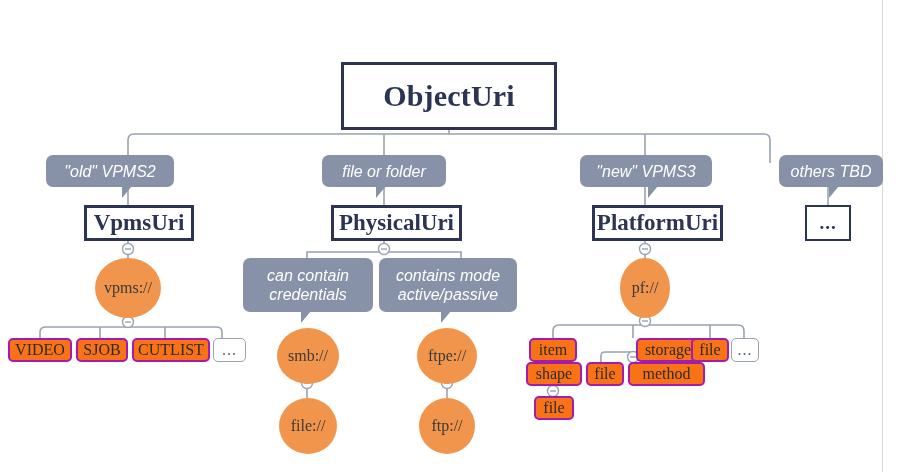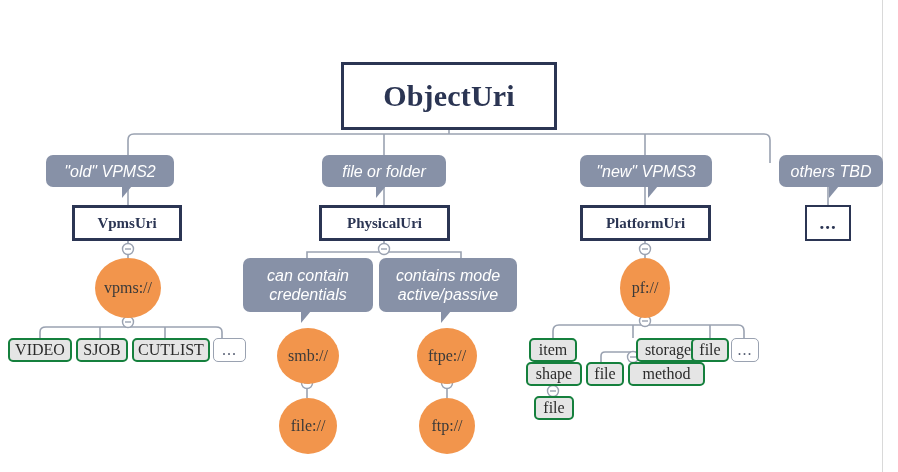--- a/index.html
+++ b/index.html
@@ -39,22 +39,23 @@
     border: 3px solid #2b3553;
     color: #2b3553;
     font-family: "Liberation Serif", serif;
     font-weight: bold;
   }
   .classbox.root {
     font-size: 30px;
     letter-spacing: 0.2px;
   }
   .classbox.lvl2 {
-    font-size: 15px;
+    font-size: 23px;
     border-width: 3px;
+    margin-left: 12px;
   }
   .classbox.ellipsis {
     font-size: 19px;
     border-width: 2px;
     letter-spacing: 1px;
   }
   
   .note {
     background: #8791a7;
     color: #ffffff;
@@ -77,22 +78,22 @@
   
   .ell {
     background: #f2954c;
     border-radius: 50%;
     color: #3a3a3a;
     font-family: "Liberation Serif", serif;
     font-size: 16px;
   }
   
   .leaf {
-    background: #e5e5e5;
-    border: 2px solid #15803d;
+    background: #f97316;
+    border: 2px solid #a21caf;
     border-radius: 5px;
     color: #2b2b2b;
     font-family: "Liberation Serif", serif;
     font-size: 16px;
     padding: 0 4px;
   }
   .leaf.blank {
     background: #ffffff;
     border: 1px solid #9aa2b1;
     color: #5a6276;

